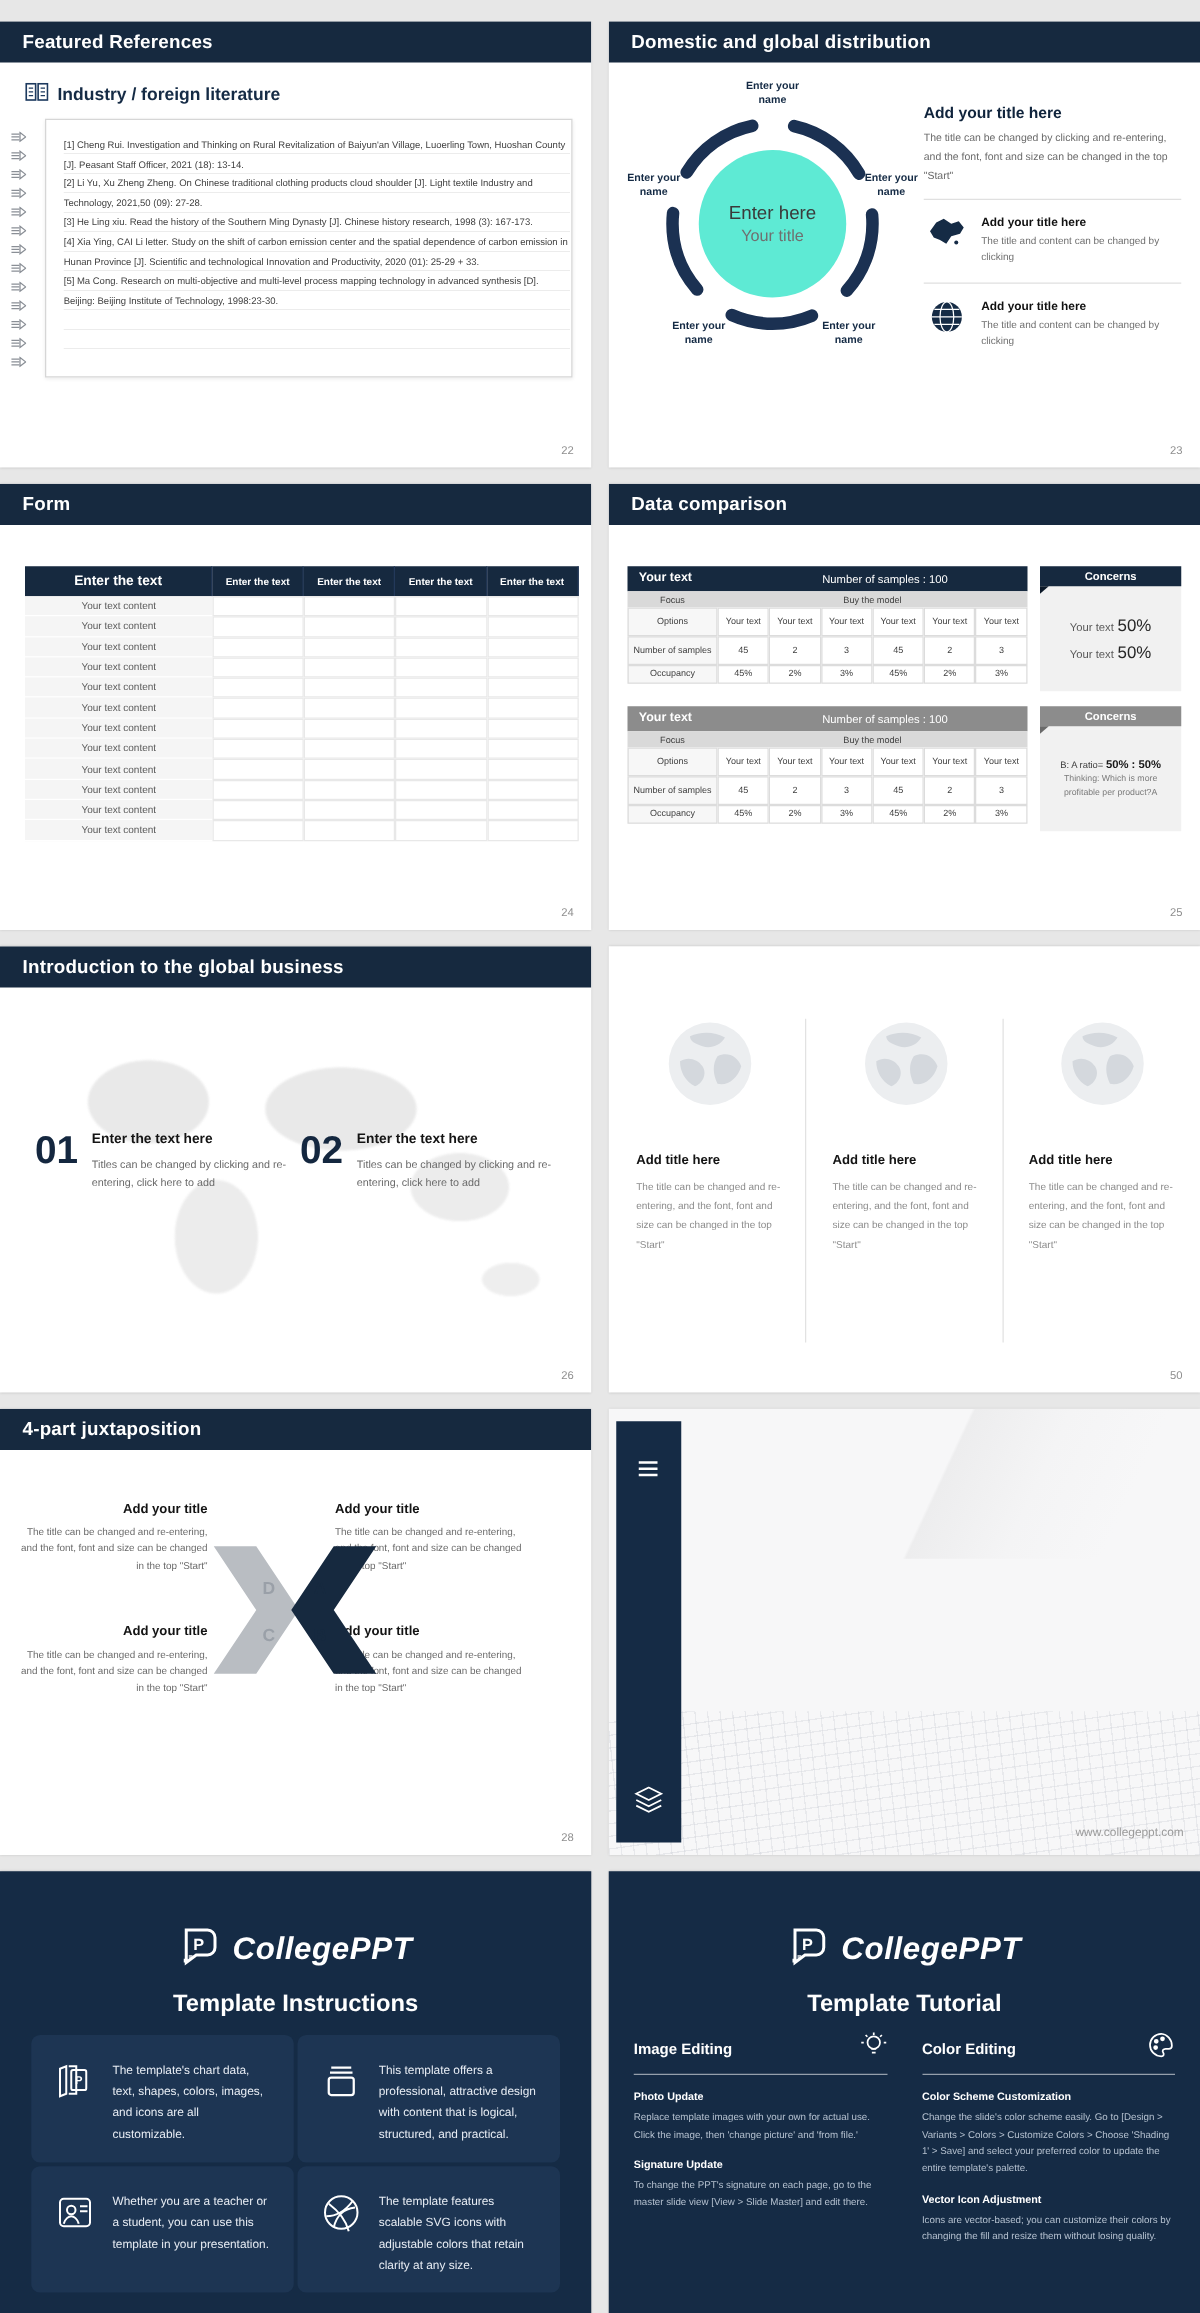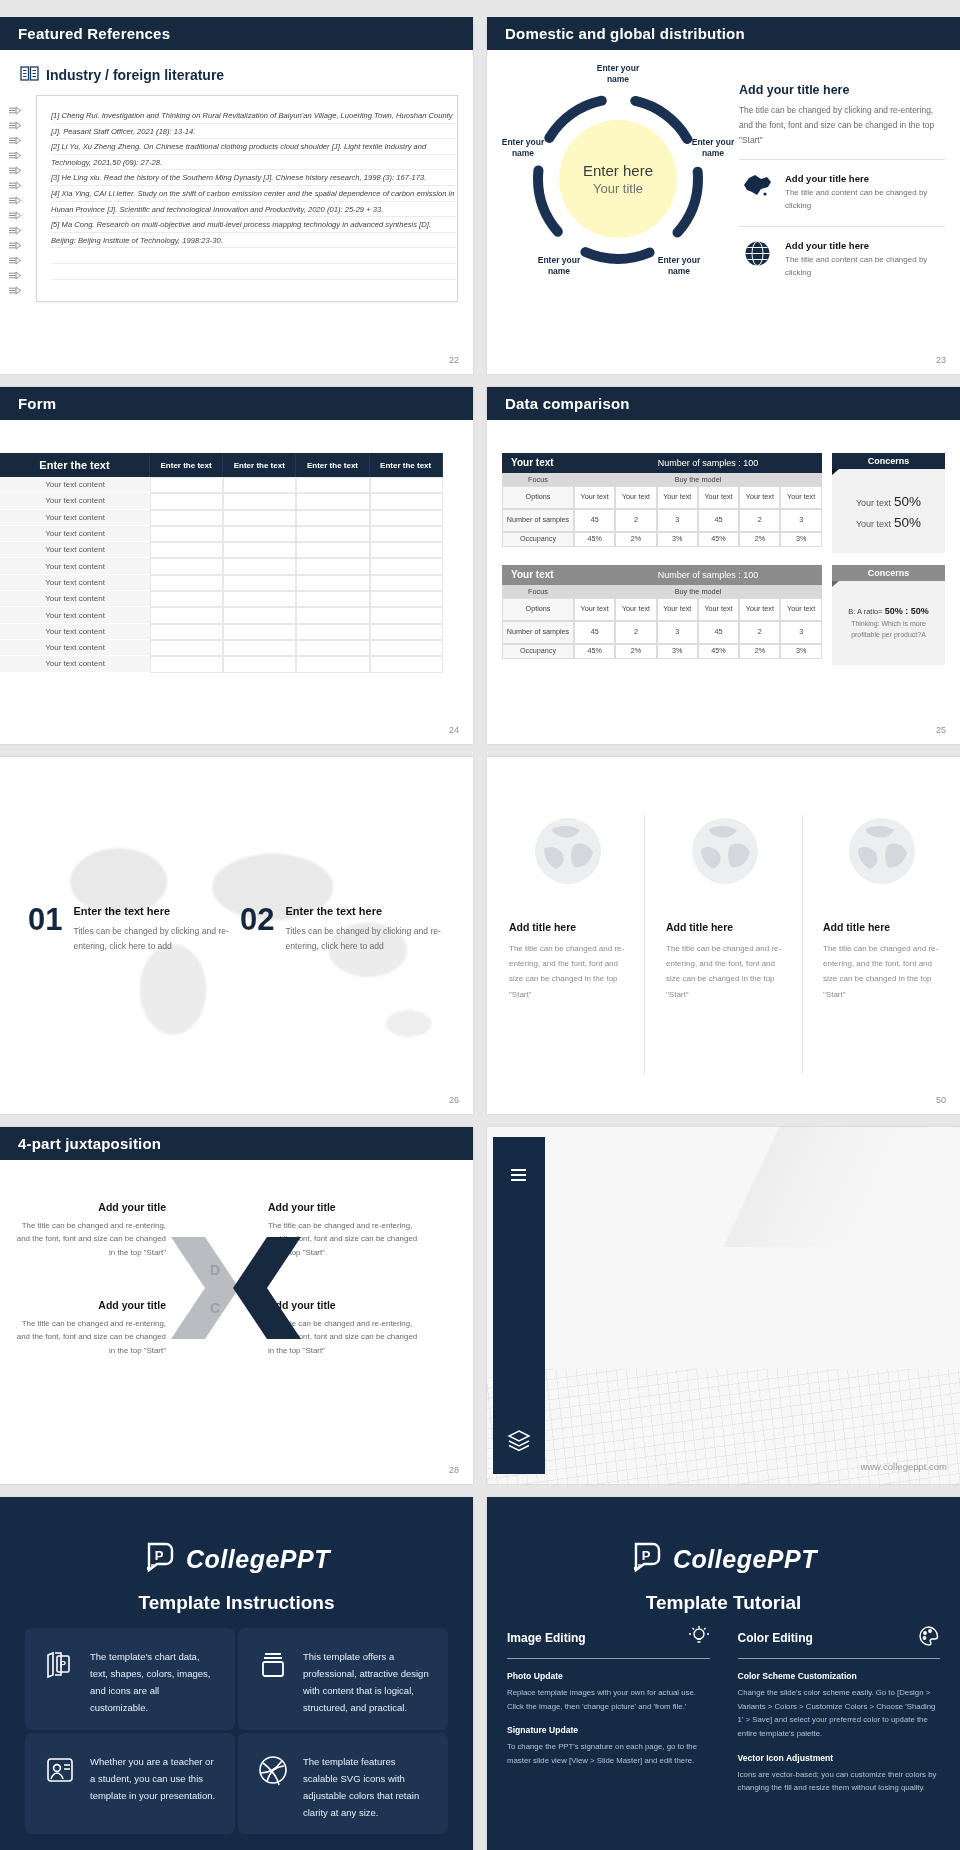--- a/index.html
+++ b/index.html
@@ -13,44 +13,44 @@
   .bar { height:33px; background:#16293f; color:#fff; font-weight:bold; font-size:15px;
          line-height:33px; padding-left:18px; letter-spacing:.2px; }
   .pagenum { position:absolute; right:14px; bottom:9px; font-size:9px; color:#8f8f8f; }
 
   
   .s22-head { position:absolute; left:20px; top:49px; display:flex; gap:7px; align-items:center;
               font-weight:bold; font-size:14px; color:#152b45; }
   .margin-icons { position:absolute; left:9px; top:84px; display:flex; flex-direction:column; gap:5px; }
   .margin-icons span { display:block; height:10px; }
   .ref-card { position:absolute; left:36px; top:78px; right:15px; height:207px; background:#fff;
-              border:1px solid #d6d6d6; box-shadow:0 1px 3px rgba(0,0,0,.08); padding:12px 1px 0 14px;font-style:italic; }
+              border:1px solid #d6d6d6; box-shadow:0 1px 3px rgba(0,0,0,.08); padding:12px 1px 0 14px; }
   .ref-text { background-image:repeating-linear-gradient(to bottom, transparent 0 14.6px, #ececec 14.6px 15.6px);
               min-height:180px; }
   .ref-line { font-size:7.6px; color:#3f3f3f; line-height:15.6px; }
 
   
   .diagram { position:absolute; left:20px; top:46px; width:222px; height:232px; }
   .diagram svg.ring { position:absolute; left:0; top:0; }
   .d-center { position:absolute; left:52px; top:57px; width:118px; height:118px; border-radius:50%;
-              background:#fef9c3; display:flex; flex-direction:column; align-items:center; justify-content:center; }
+              background:#5eead4; display:flex; flex-direction:column; align-items:center; justify-content:center; }
   .d-c1 { font-size:15px; color:#3a3a3a; } .d-c2 { font-size:13px; color:#6f6f6f; margin-top:2px; }
   .node { position:absolute; width:46px; text-align:center; font-weight:bold; font-size:8.5px;
           color:#152b45; line-height:1.3; }
   .s23-panel { position:absolute; left:252px; top:66px; right:15px; }
   .s23-h { font-size:12.5px; font-weight:bold; color:#10243c; }
   .s23-b { font-size:8.4px; color:#6a6a6a; line-height:1.8; margin-top:6px; }
   .s23-hr { border:none; border-top:1px solid #e0e0e0; margin:11px 0; }
   .s23-item { display:flex; gap:10px; align-items:flex-start; padding:2px 0; }
   .s23-item .ic { flex:none; width:36px; text-align:center; }
   .s23-it-h { font-size:9.5px; font-weight:bold; color:#111; margin-bottom:3px; }
   .s23-it-b { font-size:8px; color:#6f6f6f; line-height:1.6; }
 
   
-  .form-table { position:absolute; left:0; top:66px; width:443px;
+  .form-table { position:absolute; left:20px; top:66px; width:443px;
                 display:grid; grid-template-columns:150px repeat(4,73.2px); }
   .fh { background:#16293f; color:#fff; font-weight:bold; height:24px; display:flex;
         align-items:center; justify-content:center; font-size:8px; border-right:1px solid #23395a; }
   .fh0 { font-size:11px; }
   .fl { background:#f5f5f5; color:#595959; font-size:8px; height:16.3px; display:flex;
         align-items:center; justify-content:center; border-bottom:1px solid #fff; }
   .fc { background:#fff; border:0.5px solid #e8e8e8; height:16.3px; }
 
   
   .dc-group { position:absolute; left:15px; width:320px; }
@@ -450,20 +450,21 @@
           <div class="cc-body">
             <div class="cc-b1"><span>B: A ratio=</span> <b>50% : 50%</b></div>
             <div class="cc-b2">Thinking: Which is more profitable per product?A</div>
           </div>
         </div>
       </div>
     <div class="pagenum">25</div>
   </div>
 
   <div class="slide col-l row-3">
+    <div class="bar">Introduction to the global business</div>
     <div class="map"></div>
     <div id="s26items">
         <div class="s26-item" style="left: 28px;">
           <div class="s26-num">01</div>
           <div>
             <div class="s26-h">Enter the text here</div>
             <div class="s26-b">Titles can be changed by clicking and re-entering, click here to add</div>
           </div>
         </div>
         <div class="s26-item" style="left: 240px;">

